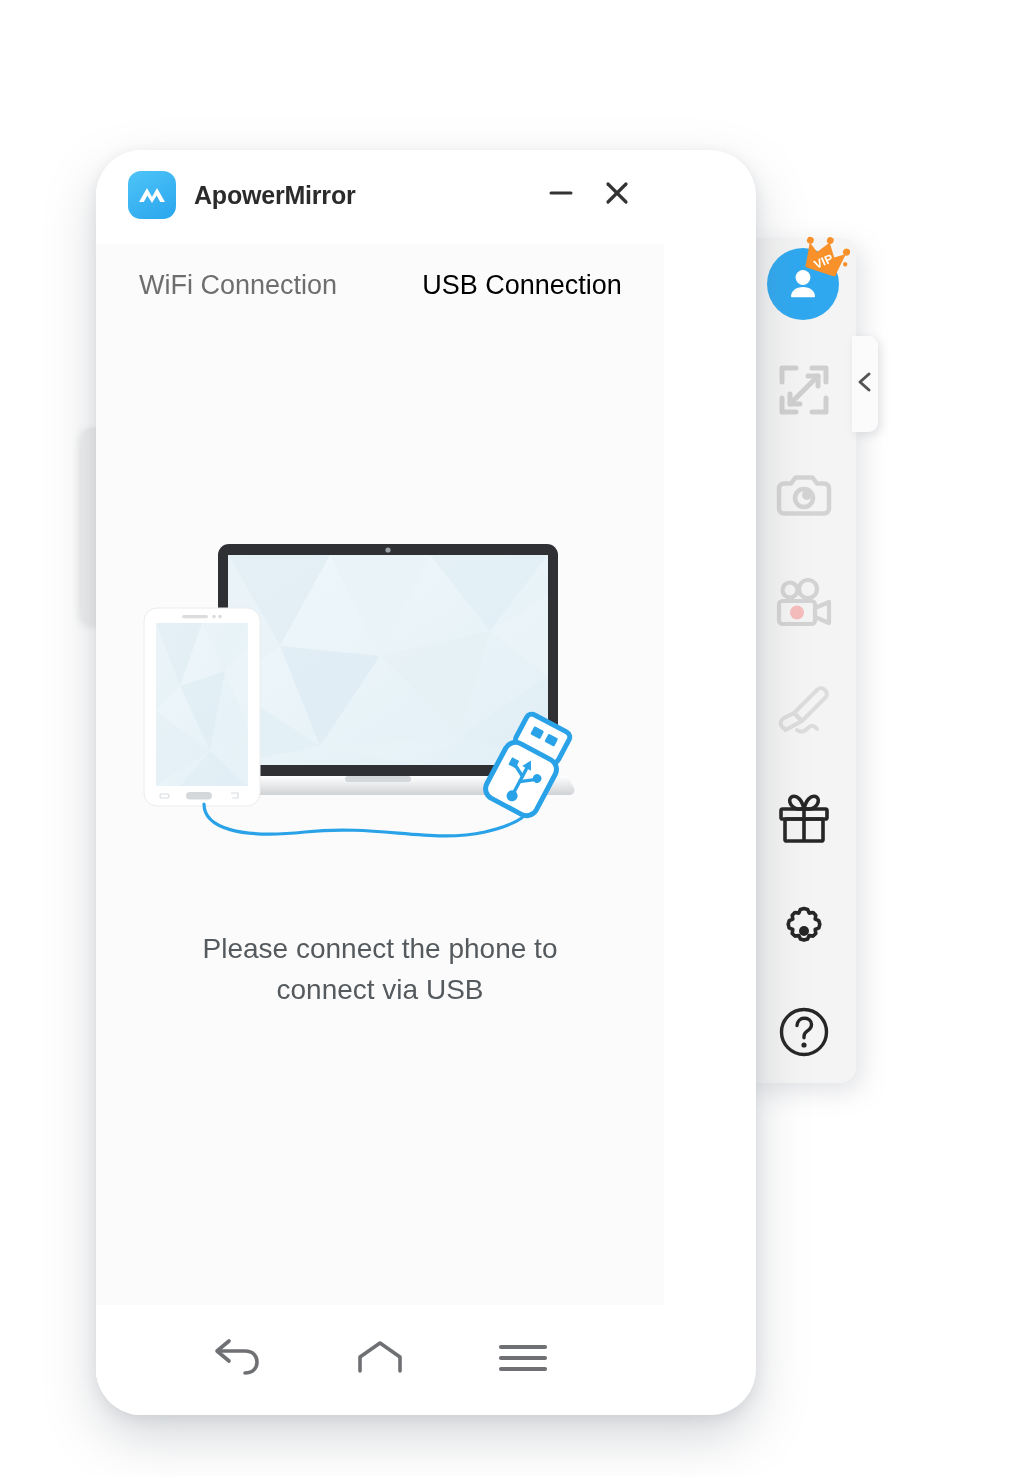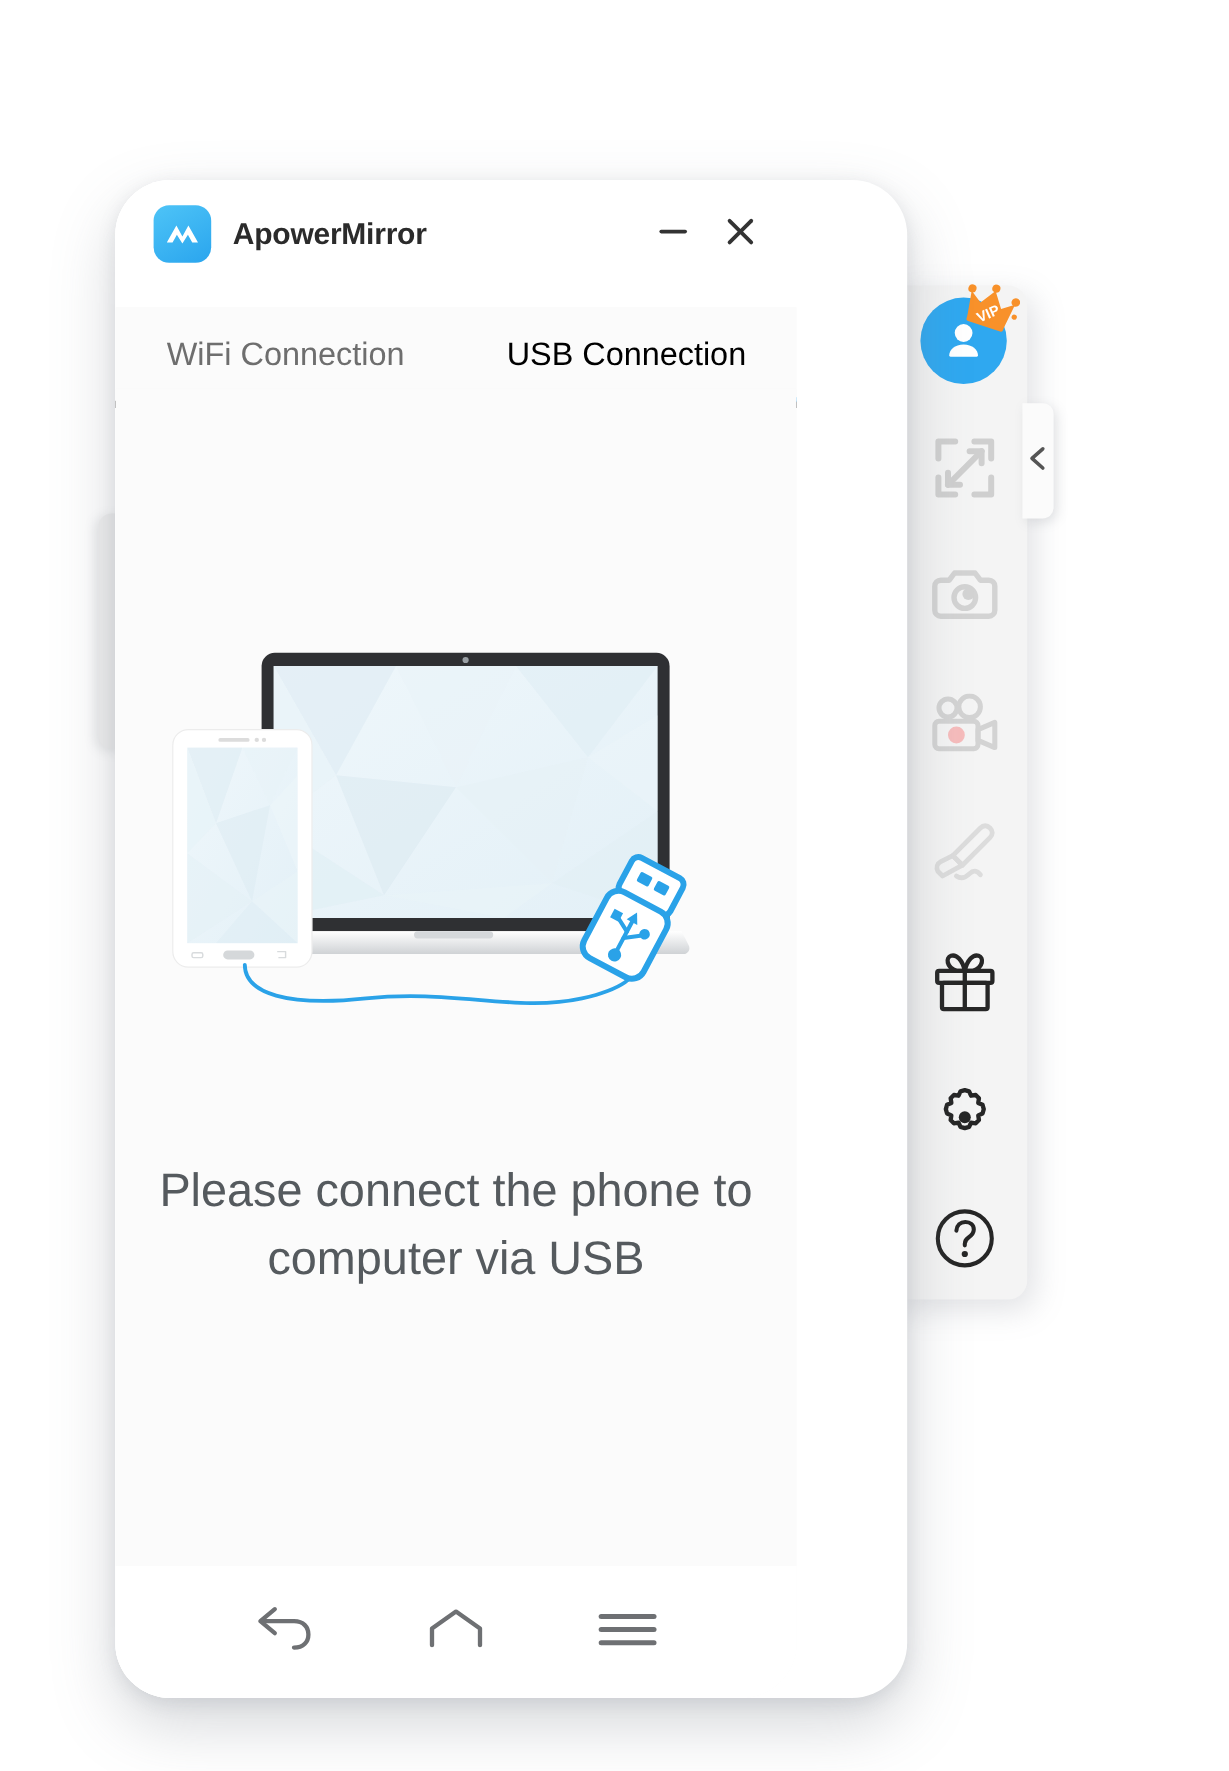--- a/index.html
+++ b/index.html
@@ -116,25 +116,25 @@
     letter-spacing: -0.2px;
   }
   .win-ctrls { margin-left: auto; display: flex; align-items: center; gap: 22px; }
   .win-btn {
     width: 34px; height: 34px;
     display: flex; align-items: center; justify-content: center;
   }
 
   
   .tabbar {
-    position: absolute; left: 0; top: 106px;
+    position: absolute; left: 0; top: 94px;
     width: 100%; height: 84px;
     background: #fbfbfb;
     display: flex;
-    border-bottom: 6px solid #000000;
+    border-bottom: 1px solid #000000;
   }
   .tab {
     flex: 1 1 50%;
     display: flex; align-items: center; justify-content: center;
     font-size: 27px; color: #6e6e6e;
     position: relative;
   }
   .tab.active { color: #000000; }
   .tab.active::after {
     content: ""; position: absolute;
@@ -144,23 +144,23 @@
 
   
   .content {
     position: absolute; left: 0; top: 174px;
     width: 100%; height: 1140px;
     background: #fbfbfb;
     display: flex; flex-direction: column; align-items: center;
   }
   .illus { margin-top: 212px; width: 500px; height: 310px; position: relative; }
   .hint {
-    margin-top: 119px;
+    margin-top: 83px;
     width: 520px; text-align: center;
-    font-size: 39px; line-height: 1.46; color: #555a5e;
+    font-size: 28px; line-height: 1.46; color: #555a5e;
   }
 
   
   .navbar {
     position: absolute; left: 0; bottom: 0;
     width: 100%; height: 110px;
     background: #ffffff;
     display: flex; align-items: center; justify-content: space-around;
     padding: 0 70px;
   }
@@ -419,21 +419,21 @@
             <circle cx="0" cy="36" r="5.5" fill="#2aa2e8"></circle>
             <polygon points="0,-4 -5,5 5,5" fill="#2aa2e8"></polygon>
             <rect x="-18" y="2" width="8" height="8" fill="#2aa2e8"></rect>
             <circle cx="14" cy="9" r="4.4" fill="#2aa2e8"></circle>
           </g>
         </svg>
       </div>
 
       <div class="hint">
         <div>Please connect the phone to</div>
-        <div>computer via USB</div>
+        <div>connect via USB</div>
       </div>
     </div>
 
     <div class="navbar">
       <div class="nav-btn">
         <span>
           <svg width="56" height="44" viewBox="0 0 56 44">
             <path d="M10 15 H36 c8 0 12 5 12 11 0 6-4 11-12 11" fill="none" stroke="#6e7073" stroke-width="3.6" stroke-linecap="round"></path>
             <polyline points="20,5 8,15 20,25" fill="none" stroke="#6e7073" stroke-width="3.6" stroke-linecap="round" stroke-linejoin="round"></polyline>
           </svg>

